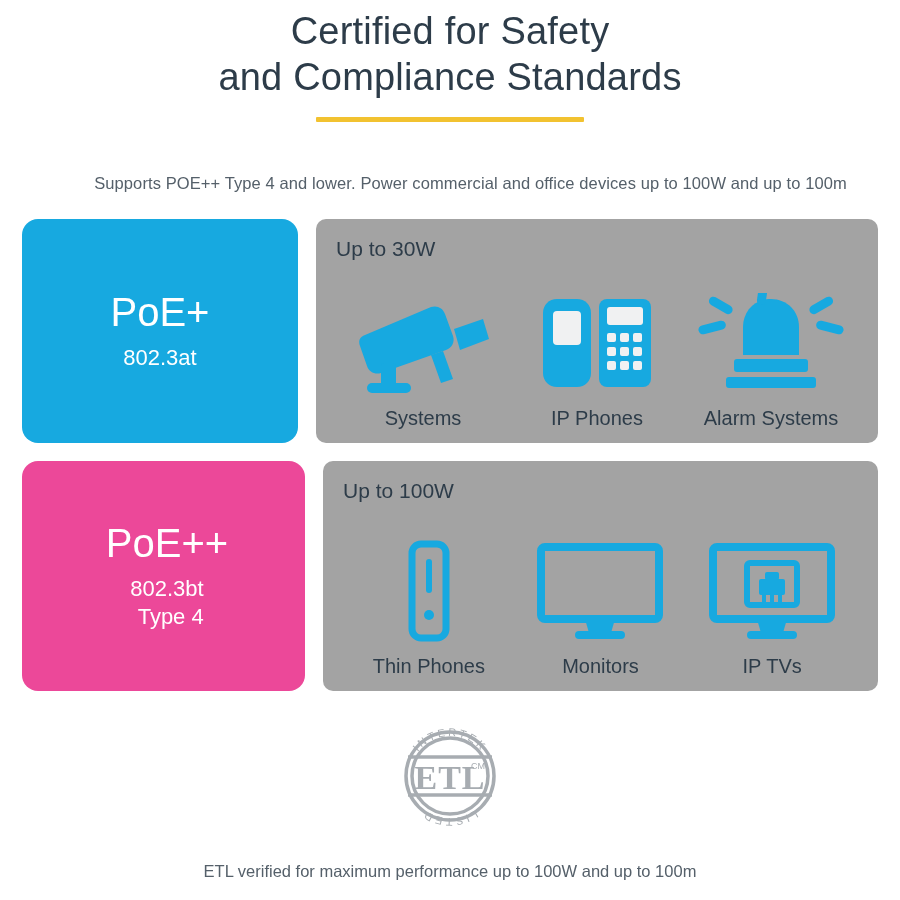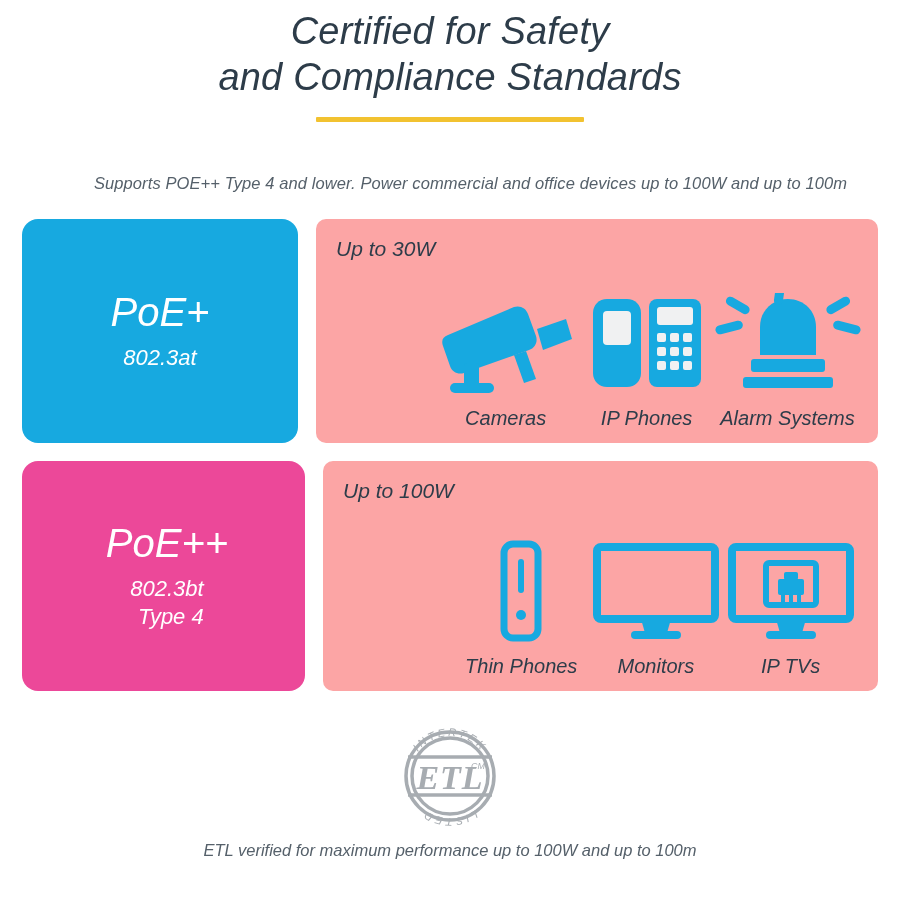--- a/index.html
+++ b/index.html
@@ -12,21 +12,20 @@
     background: #ffffff;
     font-family: "Liberation Sans", sans-serif;
     color: #2d3c49;
     overflow: hidden;
   }
   .page {
     position: relative;
     width: 900px;
     height: 900px;
     box-sizing: border-box;
-    font-style: italic;
   }
 
   
   .header {
     padding-top: 8px;
     text-align: center;
   }
   .title-line {
     font-size: 38px;
     font-weight: 400;
@@ -91,26 +90,26 @@
   .badge-sub {
     margin-top: 10px;
     font-size: 22px;
     line-height: 1.26;
     text-align: right;
     font-weight: 400;
   }
 
   .panel {
     flex: 1 1 auto;
-    background: #fca5a5;
+    background: #a3a3a3;
     border-radius: 10px;
     padding: 18px 20px 14px 20px;
     box-sizing: border-box;
     display: flex;
-    flex-direction: row;
+    flex-direction: column;
   }
   .panel-title {
     font-size: 21px;
     color: #2d3c49;
     margin-bottom: 4px;
   }
   .items {
     flex: 1 1 auto;
     display: flex;
     align-items: flex-end;
@@ -143,21 +142,21 @@
     display: flex;
     flex-direction: column;
     align-items: center;
   }
   .etl-wrap {
     width: 128px;
     height: 118px;
     position: relative;
   }
   .footer-note {
-    margin-top: 6px;
+    margin-top: 27px;
     font-size: 16.5px;
     color: #55606a;
     text-align: center;
   }
 </style>
 </head>
 <body>
 
 <div class="page">
 
@@ -186,21 +185,21 @@
               <svg width="132" height="100" viewBox="0 0 132 100" aria-hidden="true">
                 <g fill="#17a9e0">
                   <path d="M8 42 L74 14 C80 12 86 15 88 21 L96 43 C98 49 95 55 89 57 L24 80 C18 82 12 79 10 73 L3 53 C1 47 3 44 8 42 Z"></path>
                   <path d="M97 36 L126 26 L132 46 L103 57 Z"></path>
                   <rect x="24" y="70" width="15" height="26" rx="3"></rect>
                   <rect x="10" y="90" width="44" height="10" rx="5"></rect>
                   <path d="M74 62 L86 58 L96 86 L84 90 Z"></path>
                 </g>
               </svg>
             </div>
-            <div class="caption">Cameras</div>
+            <div class="caption">Systems</div>
           </div>
 
           <div class="item">
             <div class="glyph">
               <svg width="120" height="100" viewBox="0 0 120 100" aria-hidden="true">
                 <g fill="#17a9e0">
                   <path d="M6 20 C6 12 12 6 20 6 L40 6 C48 6 54 12 54 20 L54 80 C54 88 48 94 40 94 L20 94 C12 94 6 88 6 80 Z"></path>
                   <rect x="16" y="18" width="28" height="34" rx="4" fill="#f0f1f2"></rect>
                   <rect x="62" y="6" width="52" height="88" rx="8"></rect>
                   <rect x="70" y="14" width="36" height="18" rx="3" fill="#f0f1f2"></rect>

